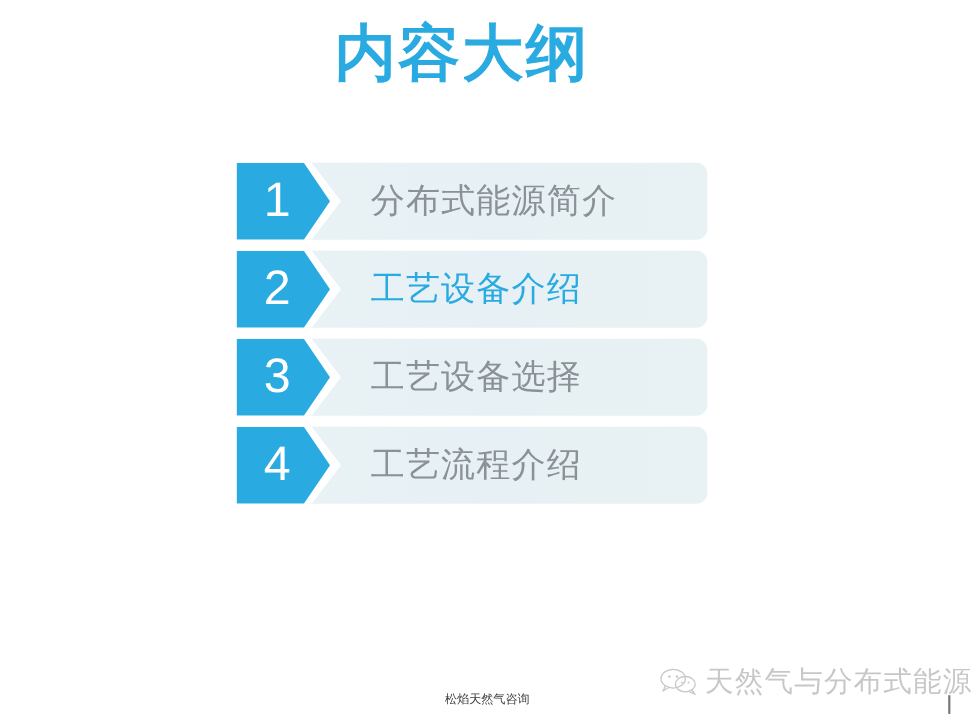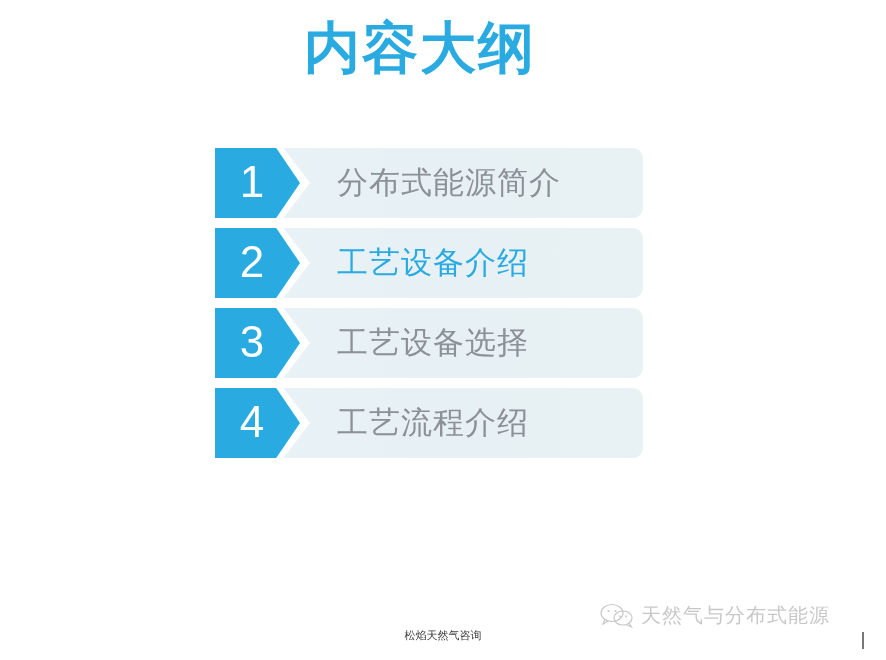--- a/index.html
+++ b/index.html
@@ -125,21 +125,21 @@
     align-items: center;
     gap: 7px;
     opacity: 0.30;
   }
   .wechat-icon {
     width: 34px;
     height: 26px;
     display: block;
   }
   .watermark-text {
-    font-size: 20px;
+    font-size: 26px;
     color: #4a4a4a;
     letter-spacing: 1px;
     white-space: nowrap;
   }
 
   .corner-cursor {
     position: absolute;
     left: 862px;
     top: 632px;
     width: 2px;

